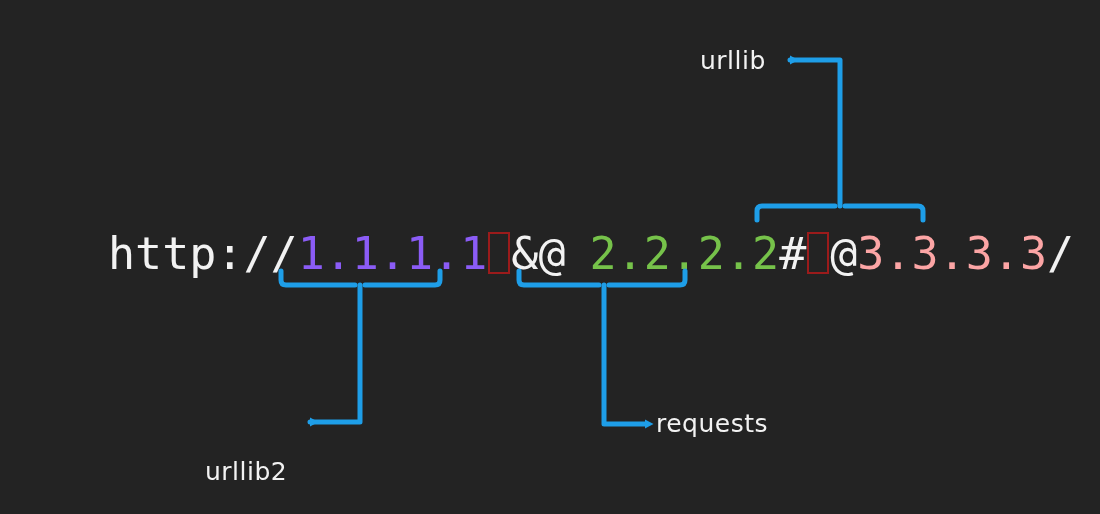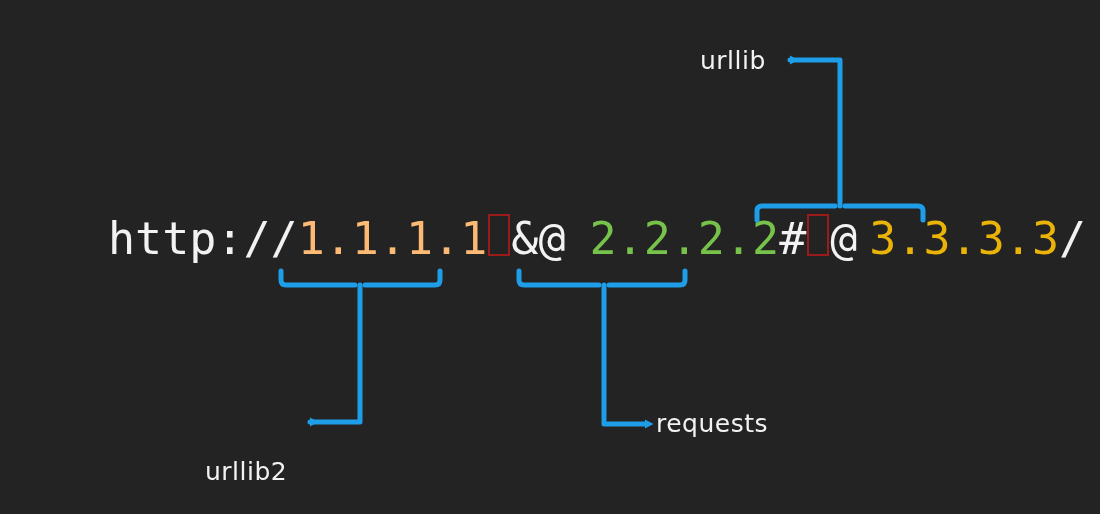--- a/index.html
+++ b/index.html
@@ -17,35 +17,35 @@
     font-family: "DejaVu Sans", sans-serif;
   }
 
   
   #url-line {
     position: absolute;
     left: 108px;
     top: 216px;
     height: 60px;
     display: flex;
-    align-items: flex-start;
+    align-items: flex-end;
     font-family: "DejaVu Sans Mono", monospace;
     font-size: 45px;
     letter-spacing: 0px;
     white-space: pre;
     line-height: 1;
   }
   #url-line .seg { display: inline-block; }
   .tok-scheme  { color: #f2f2f2; }
-  .tok-host1   { color: #fdba74; }
+  .tok-host1   { color: #8b5cf6; }
   .tok-amp     { color: #f2f2f2; }
   .tok-host2   { color: #76c24a; margin-left: 24px; }
   .tok-hash    { color: #f2f2f2; }
   .tok-at      { color: #f2f2f2; }
-  .tok-host3   { color: #eab308; padding-left: 12px; }
+  .tok-host3   { color: #fca5a5; }
   .tok-slash   { color: #f2f2f2; }
 
   .ctrl-box {
     display: inline-block;
     width: 22px;
     height: 42px;
     border: 2px solid #9b1b1b;
     box-sizing: border-box;
     vertical-align: middle;
     position: relative;

